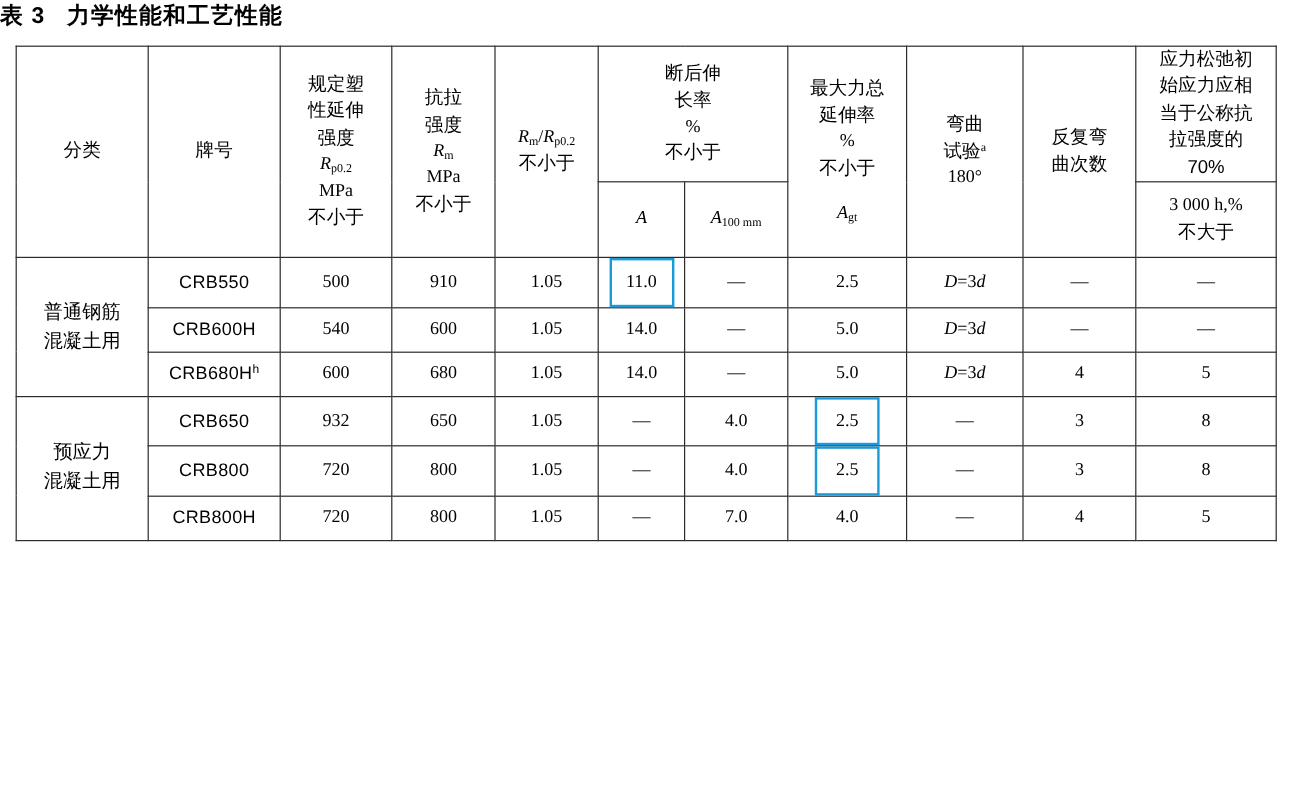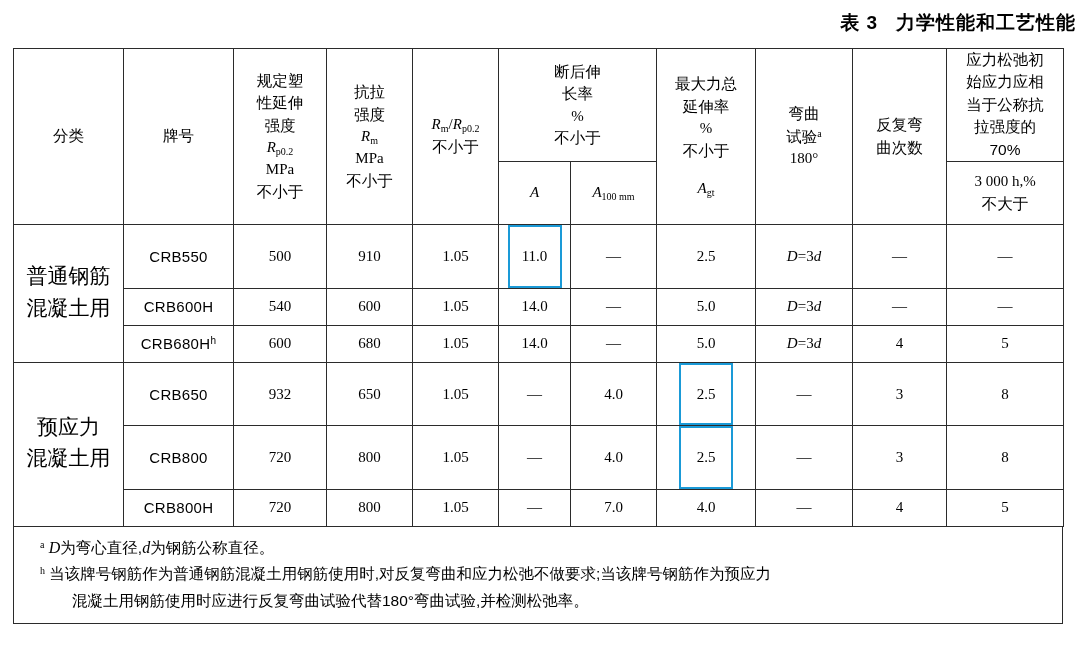--- a/index.html
+++ b/index.html
@@ -13,26 +13,25 @@
     font-family: "Liberation Serif", serif;
     color: #000000;
     overflow: hidden;
   }
   .page {
     position: relative;
     width: 1076px;
     height: 655px;
   }
   .table-title {
-    text-align: right;
+    text-align: left;
     font-family: "Liberation Sans", sans-serif;
     font-weight: bold;
     font-size: 19px;
     letter-spacing: 1px;
-    padding-top: 10px;
     padding-bottom: 12px;
   }
   .table-title .gap {
     display: inline-block;
     width: 18px;
   }
   table.main {
     border-collapse: collapse;
     width: 1050px;
     margin: 0 13px;
@@ -56,33 +55,33 @@
   .hdr .cn { font-family: "Liberation Sans", sans-serif; font-size: 15.5px; }
   .hdr .it { font-style: italic; font-family: "Liberation Serif", serif; }
   .sub { font-size: 10px; vertical-align: -0.25em; }
   .sup { font-size: 10px; vertical-align: 0.5em; }
   .cell {
     height: 36px;
     font-size: 16px;
     font-family: "Liberation Serif", serif;
   }
   .cell.cn {
-    font-family: Liberation Mono, monospace;
-    font-size: 21px;
+    font-family: Liberation Serif, serif;
+    font-size: 16px;
     line-height: 1.5;
   }
   .grade {
     font-family: Liberation Sans, sans-serif;
     font-size: 17px;
     letter-spacing: 0.3px;
   }
   .highlight-box {
     display: inline-block;
     border: 2.5px solid #1a9ad7;
-    padding: 21px 10px;
+    padding: 10px 10px;
     line-height: 1.1;
     min-width: 30px;
   }
   .bend {
     font-family: Liberation Serif, serif;
     font-size: 16px;
   }
   .bend i { font-style: italic; }
   .notes {
     width: 1050px;
@@ -275,25 +274,14 @@
         <td class="cell dash">—</td>
         <td class="cell">7.0</td>
         <td class="cell">4.0</td>
         <td class="cell dash">—</td>
         <td class="cell">4</td>
         <td class="cell">5</td>
       </tr>
     </tbody>
   </table>
 
-  <div class="notes">
-    <span class="note-line">
-      <span class="mark">a</span>
-      <span class="it">D</span><span>为弯心直径,</span><span class="it">d</span><span>为钢筋公称直径。</span>
-    </span>
-    <span class="note-line">
-      <span class="mark">h</span>
-      <span>当该牌号钢筋作为普通钢筋混凝土用钢筋使用时,对反复弯曲和应力松弛不做要求;当该牌号钢筋作为预应力</span>
-    </span>
-    <span class="note-cont">混凝土用钢筋使用时应进行反复弯曲试验代替180°弯曲试验,并检测松弛率。</span>
-  </div>
 
 </div>
 
 </body></html>

